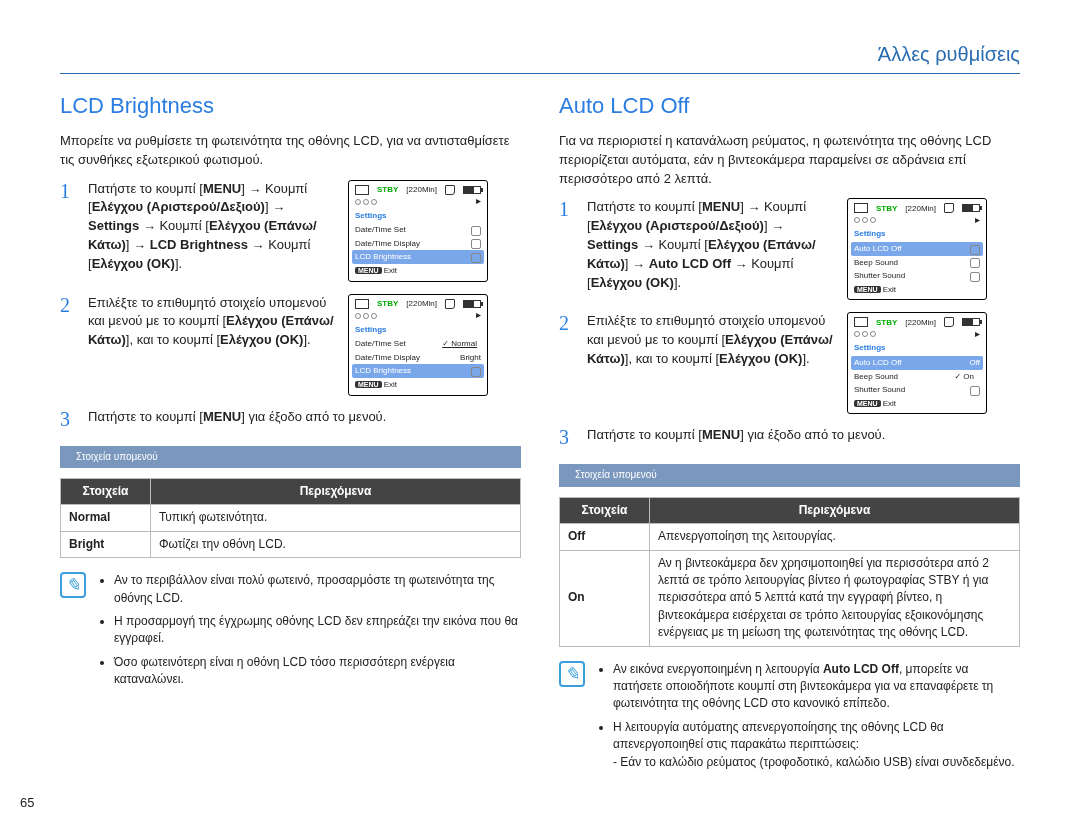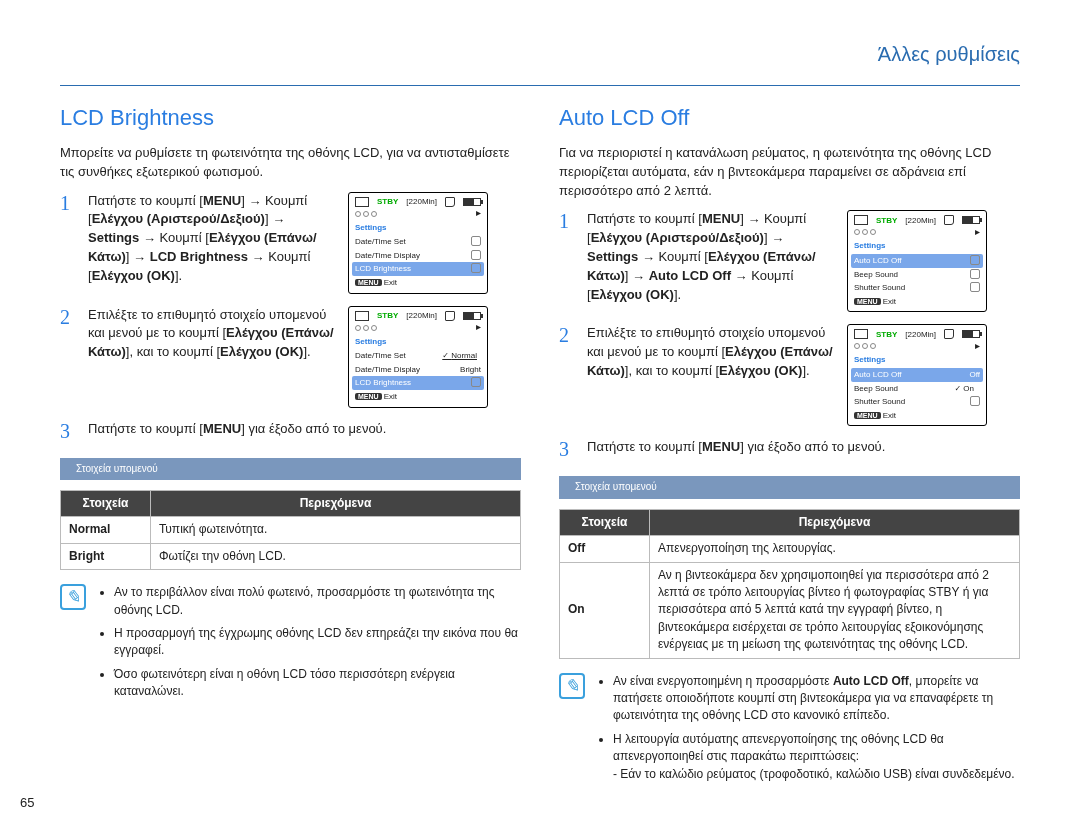--- a/index.html
+++ b/index.html
@@ -13,21 +13,21 @@
     font-size: 13px;
     line-height: 1.45;
   }
   .page {
     padding: 40px 60px 20px 60px;
   }
   .header-line {
     text-align: right;
     color: #2a6cb0;
     font-size: 20px;
-    padding-bottom: 16px;
+    padding-bottom: 4px;
     border-bottom: 1px solid #2a6cb0;
     margin-bottom: 16px;
   }
   .columns {
     display: flex;
     gap: 38px;
   }
   .col {
     flex: 1;
   }
@@ -76,21 +76,21 @@
   .mini-screen .ms-row {
     display:flex;
     align-items:center;
     justify-content:space-between;
     padding: 0 3px;
     height:12px;
   }
   .mini-screen .stby { color:#0a0; font-weight:bold; }
   .mini-screen .settings-lbl { color:#2a7de1; font-weight:bold; padding:2px 3px; }
   .mini-screen .mitem {
-    display:flex; justify-content:space-between; align-items:flex-start;
+    display:flex; justify-content:space-between; align-items:flex-end;
     padding:1px 3px;
   }
   .mini-screen .mitem.selected {
     background:#7aa7ea; color:#fff; border-radius:2px;
   }
   .mini-screen .opt-normal, .mini-screen .opt-val {
     font-size:8px;
   }
   .mini-screen .exit {
     background:#333; color:#fff; font-weight:bold; border-radius:2px; padding:0 3px; margin-right:2px;
@@ -427,21 +427,21 @@
           <td class="k">On</td>
           <td>Αν η βιντεοκάμερα δεν χρησιμοποιηθεί για περισσότερα από 2 λεπτά σε τρόπο λειτουργίας βίντεο ή φωτογραφίας STBY ή για περισσότερα από 5 λεπτά κατά την εγγραφή βίντεο, η βιντεοκάμερα εισέρχεται σε τρόπο λειτουργίας εξοικονόμησης ενέργειας με τη μείωση της φωτεινότητας της οθόνης LCD.</td>
         </tr>
       </tbody>
         </table>
 
       <div class="notes">
         <div class="note-icon">✎</div>
         <ul>
           <li>
-            <span>Αν είναι ενεργοποιημένη η προσαρμόστε </span><b>Auto LCD Off</b><span>, μπορείτε να πατήσετε οποιοδήποτε κουμπί στη βιντεοκάμερα για να επαναφέρετε τη φωτεινότητα της οθόνης LCD στο κανονικό επίπεδο.</span>
+            <span>Αν εικόνα ενεργοποιημένη η λειτουργία </span><b>Auto LCD Off</b><span>, μπορείτε να πατήσετε οποιοδήποτε κουμπί στη βιντεοκάμερα για να επαναφέρετε τη φωτεινότητα της οθόνης LCD στο κανονικό επίπεδο.</span>
           </li>
           <li>
             <span>Η λειτουργία αυτόματης απενεργοποίησης της οθόνης LCD θα απενεργοποιηθεί στις παρακάτω περιπτώσεις:</span><br>
             <span>- Εάν το καλώδιο ρεύματος (τροφοδοτικό, καλώδιο USB) είναι συνδεδεμένο.</span>
           </li>
         </ul>
       </div>
     </div>
   </div>
 </div>

